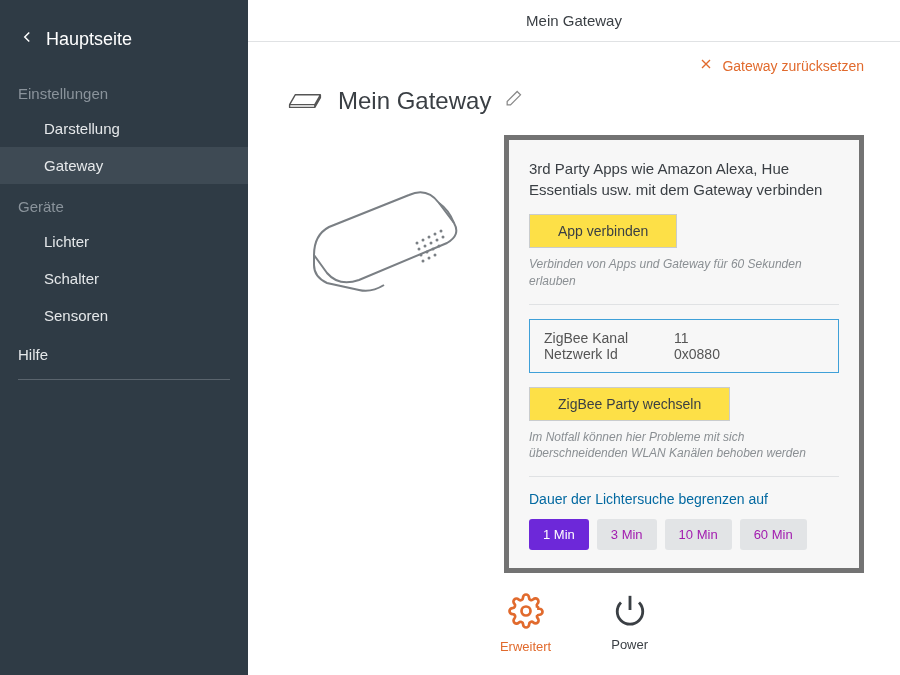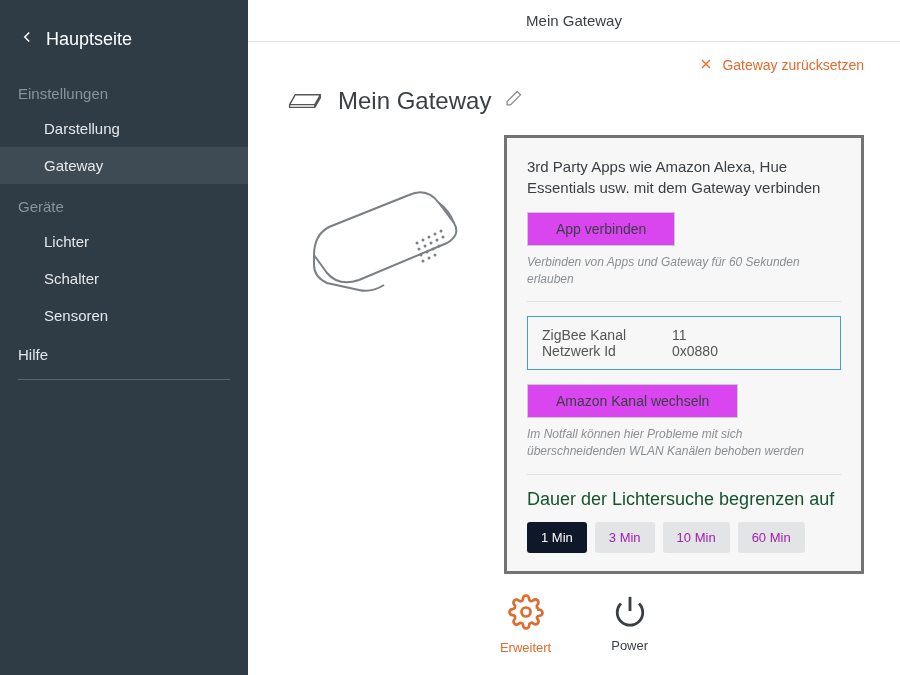--- a/index.html
+++ b/index.html
@@ -15,32 +15,32 @@
 .divider { border: none; border-top: 1px solid #5a646d; margin: 4px 18px; }
 .main { flex: 1; display: flex; flex-direction: column; background: #fff; }
 .topbar { height: 42px; border-bottom: 1px solid #e0e2e4; display: flex; align-items: center; justify-content: center; color: #3a3f44; font-size: 15px; font-weight: 500; }
 .reset-row { display: flex; justify-content: flex-end; padding: 14px 36px 0 36px; }
 .reset-link { color: #e16a2d; font-size: 14px; cursor: pointer; display: flex; align-items: center; gap: 8px; }
 .content { padding: 10px 36px 0 36px; display: flex; flex-direction: column; flex: 1; }
 .title-row { display: flex; align-items: center; gap: 12px; margin-bottom: 18px; }
 .title-row h1 { font-size: 24px; font-weight: 400; color: #3a3f44; }
 .split { display: flex; gap: 20px; }
 .left-col { flex: 0 0 200px; display: flex; justify-content: center; padding-top: 30px; }
-.right-col { flex: 1; background: #f7f7f7; border: 3px solid #737373; padding: 18px 20px; }
+.right-col { flex: 1; background: #f7f7f7; border: 5px solid #737373; padding: 18px 20px; }
 .desc { color: #3a3f44; font-size: 15px; margin-bottom: 14px; line-height: 1.4; }
-.btn { background: #d946ef; border: 1px solid #c9ccce; padding: 8px 28px; font-size: 14px; color: #3a3f44; cursor: pointer; display: block; margin-bottom: 8px; }
+.btn { background: #fde047; border: 1px solid #c9ccce; padding: 8px 28px; font-size: 14px; color: #3a3f44; cursor: pointer; display: block; margin-bottom: 8px; }
 .hint { color: #8a8f93; font-size: 12px; font-style: italic; margin-bottom: 14px; line-height: 1.4; }
 .hr { border: none; border-top: 1px solid #e0e2e4; margin: 0 0 14px 0; }
 .info-box { border: 1px solid #3fa0d8; padding: 10px 14px; margin-bottom: 14px; }
 .info-row { display: flex; font-size: 14px; color: #555; }
 .info-row .k { flex: 0 0 130px; }
-.duration-label { font-size: 18px; color: #14532d; margin-bottom: 12px; }
+.duration-label { font-size: 14px; color: #0369a1; margin-bottom: 12px; }
 .pills { display: flex; gap: 8px; }
 .pill { background: #e2e4e6; color: #a21caf; padding: 8px 14px; font-size: 13px; border-radius: 3px; cursor: pointer; border: none; }
-.pill.active { background: #0f172a; color: #fff; }
+.pill.active { background: #6d28d9; color: #fff; }
 .tabs { display: flex; justify-content: center; gap: 60px; padding: 20px 0; }
 .tab { display: flex; flex-direction: column; align-items: center; gap: 6px; cursor: pointer; }
 .tab-label { font-size: 13px; color: #3a3f44; }
 .tab.active .tab-label { color: #e16a2d; }
 </style>
 </head>
 <body>
 
 <div class="sidebar">
   <div class="back-row">
@@ -127,21 +127,21 @@
         <div class="info-box">
           <div class="info-row">
             <span class="k">ZigBee Kanal</span>
             <span>11</span>
           </div>
           <div class="info-row">
             <span class="k">Netzwerk Id</span>
             <span>0x0880</span>
           </div>
         </div>
-        <button class="btn">Amazon Kanal wechseln</button>
+        <button class="btn">ZigBee Party wechseln</button>
         <div class="hint">Im Notfall können hier Probleme mit sich überschneidenden WLAN Kanälen behoben werden</div>
         <hr class="hr">
         <div class="duration-label">Dauer der Lichtersuche begrenzen auf</div>
         <div class="pills">
           <button class="pill active">1 Min</button>
           <button class="pill">3 Min</button>
           <button class="pill">10 Min</button>
           <button class="pill">60 Min</button>
         </div>
       </div>

